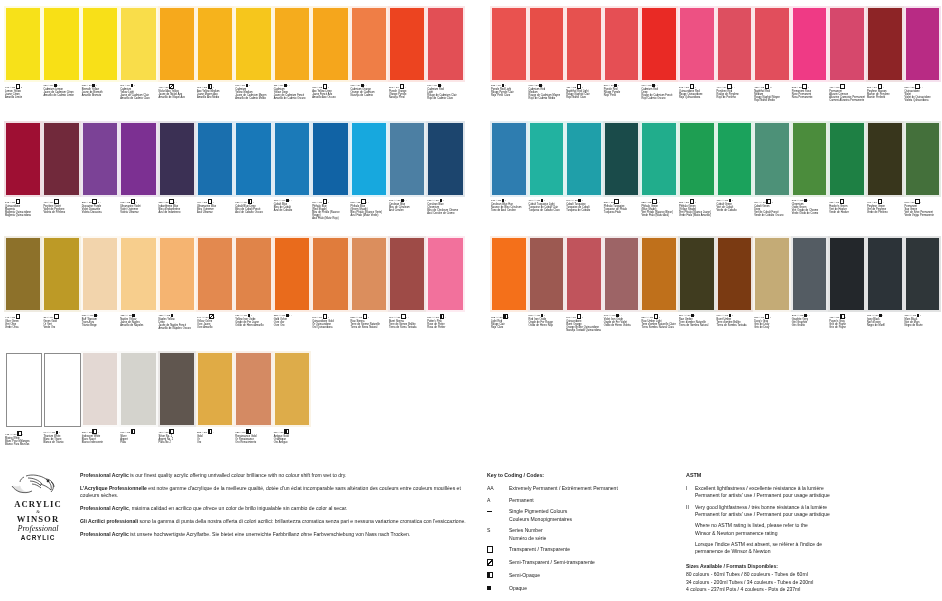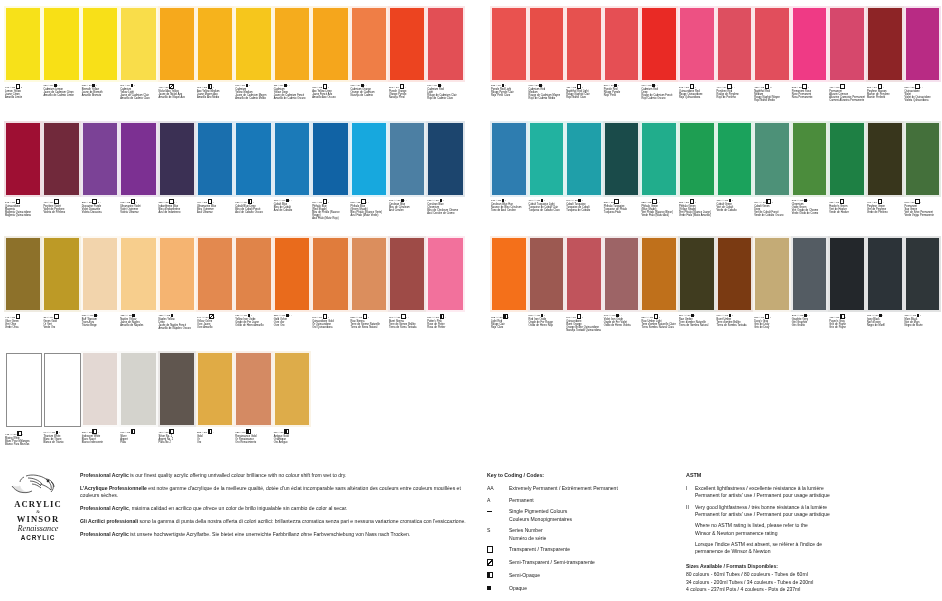--- a/index.html
+++ b/index.html
@@ -1195,21 +1195,21 @@
         <path d="M22 12c3 0 7 2 9 4"></path>
         <path d="M36 7c3 0 6 2 7 5s0 6-2 8"></path>
         <path d="M41 10c2 1 3 3 3 5"></path>
         <path d="M14 5c-2 1-4 3-4 5"></path>
         <circle cx="38" cy="9" r="1" fill="#1b1b1b"></circle>
       </g>
     </svg>
     <div class="wn">ACRYLIC</div>
     <div class="amp">&amp;</div>
     <div class="wn">WINSOR</div>
-    <div class="pro">Renaissance</div>
+    <div class="pro">Professional</div>
     <div class="acr">ACRYLIC</div>
   </div>
 
   <div id="blurb" class="blurb" style="left:80px;top:472px;width:392px;">
       <p><b>Professional Acrylic</b> is our finest quality acrylic offering unrivalled colour brilliance with no colour shift from wet to dry.</p>
       <p><b>L'Acrylique Professionnelle</b> est notre gamme d'acrylique de la meilleure qualité, dotée d'un éclat incomparable sans altération des couleurs entre couleurs mouillées et couleurs sèches.</p>
       <p><b>Professional Acrylic</b>, máxima calidad en acrílico que ofrece un color de brillo inigualable sin cambio de color al secar.</p>
       <p><b>Gli Acrilici professionali</b> sono la gamma di punta della nostra offerta di colori acrilici: brillantezza cromatica senza pari e nessuna variazione cromatica con l'essiccazione.</p>
       <p><b>Professional Acrylic</b> ist unsere hochwertigste Acrylfarbe. Sie bietet eine unerreichte Farbbrillanz ohne Farbverschiebung von Nass nach Trocken.</p>
     </div>

